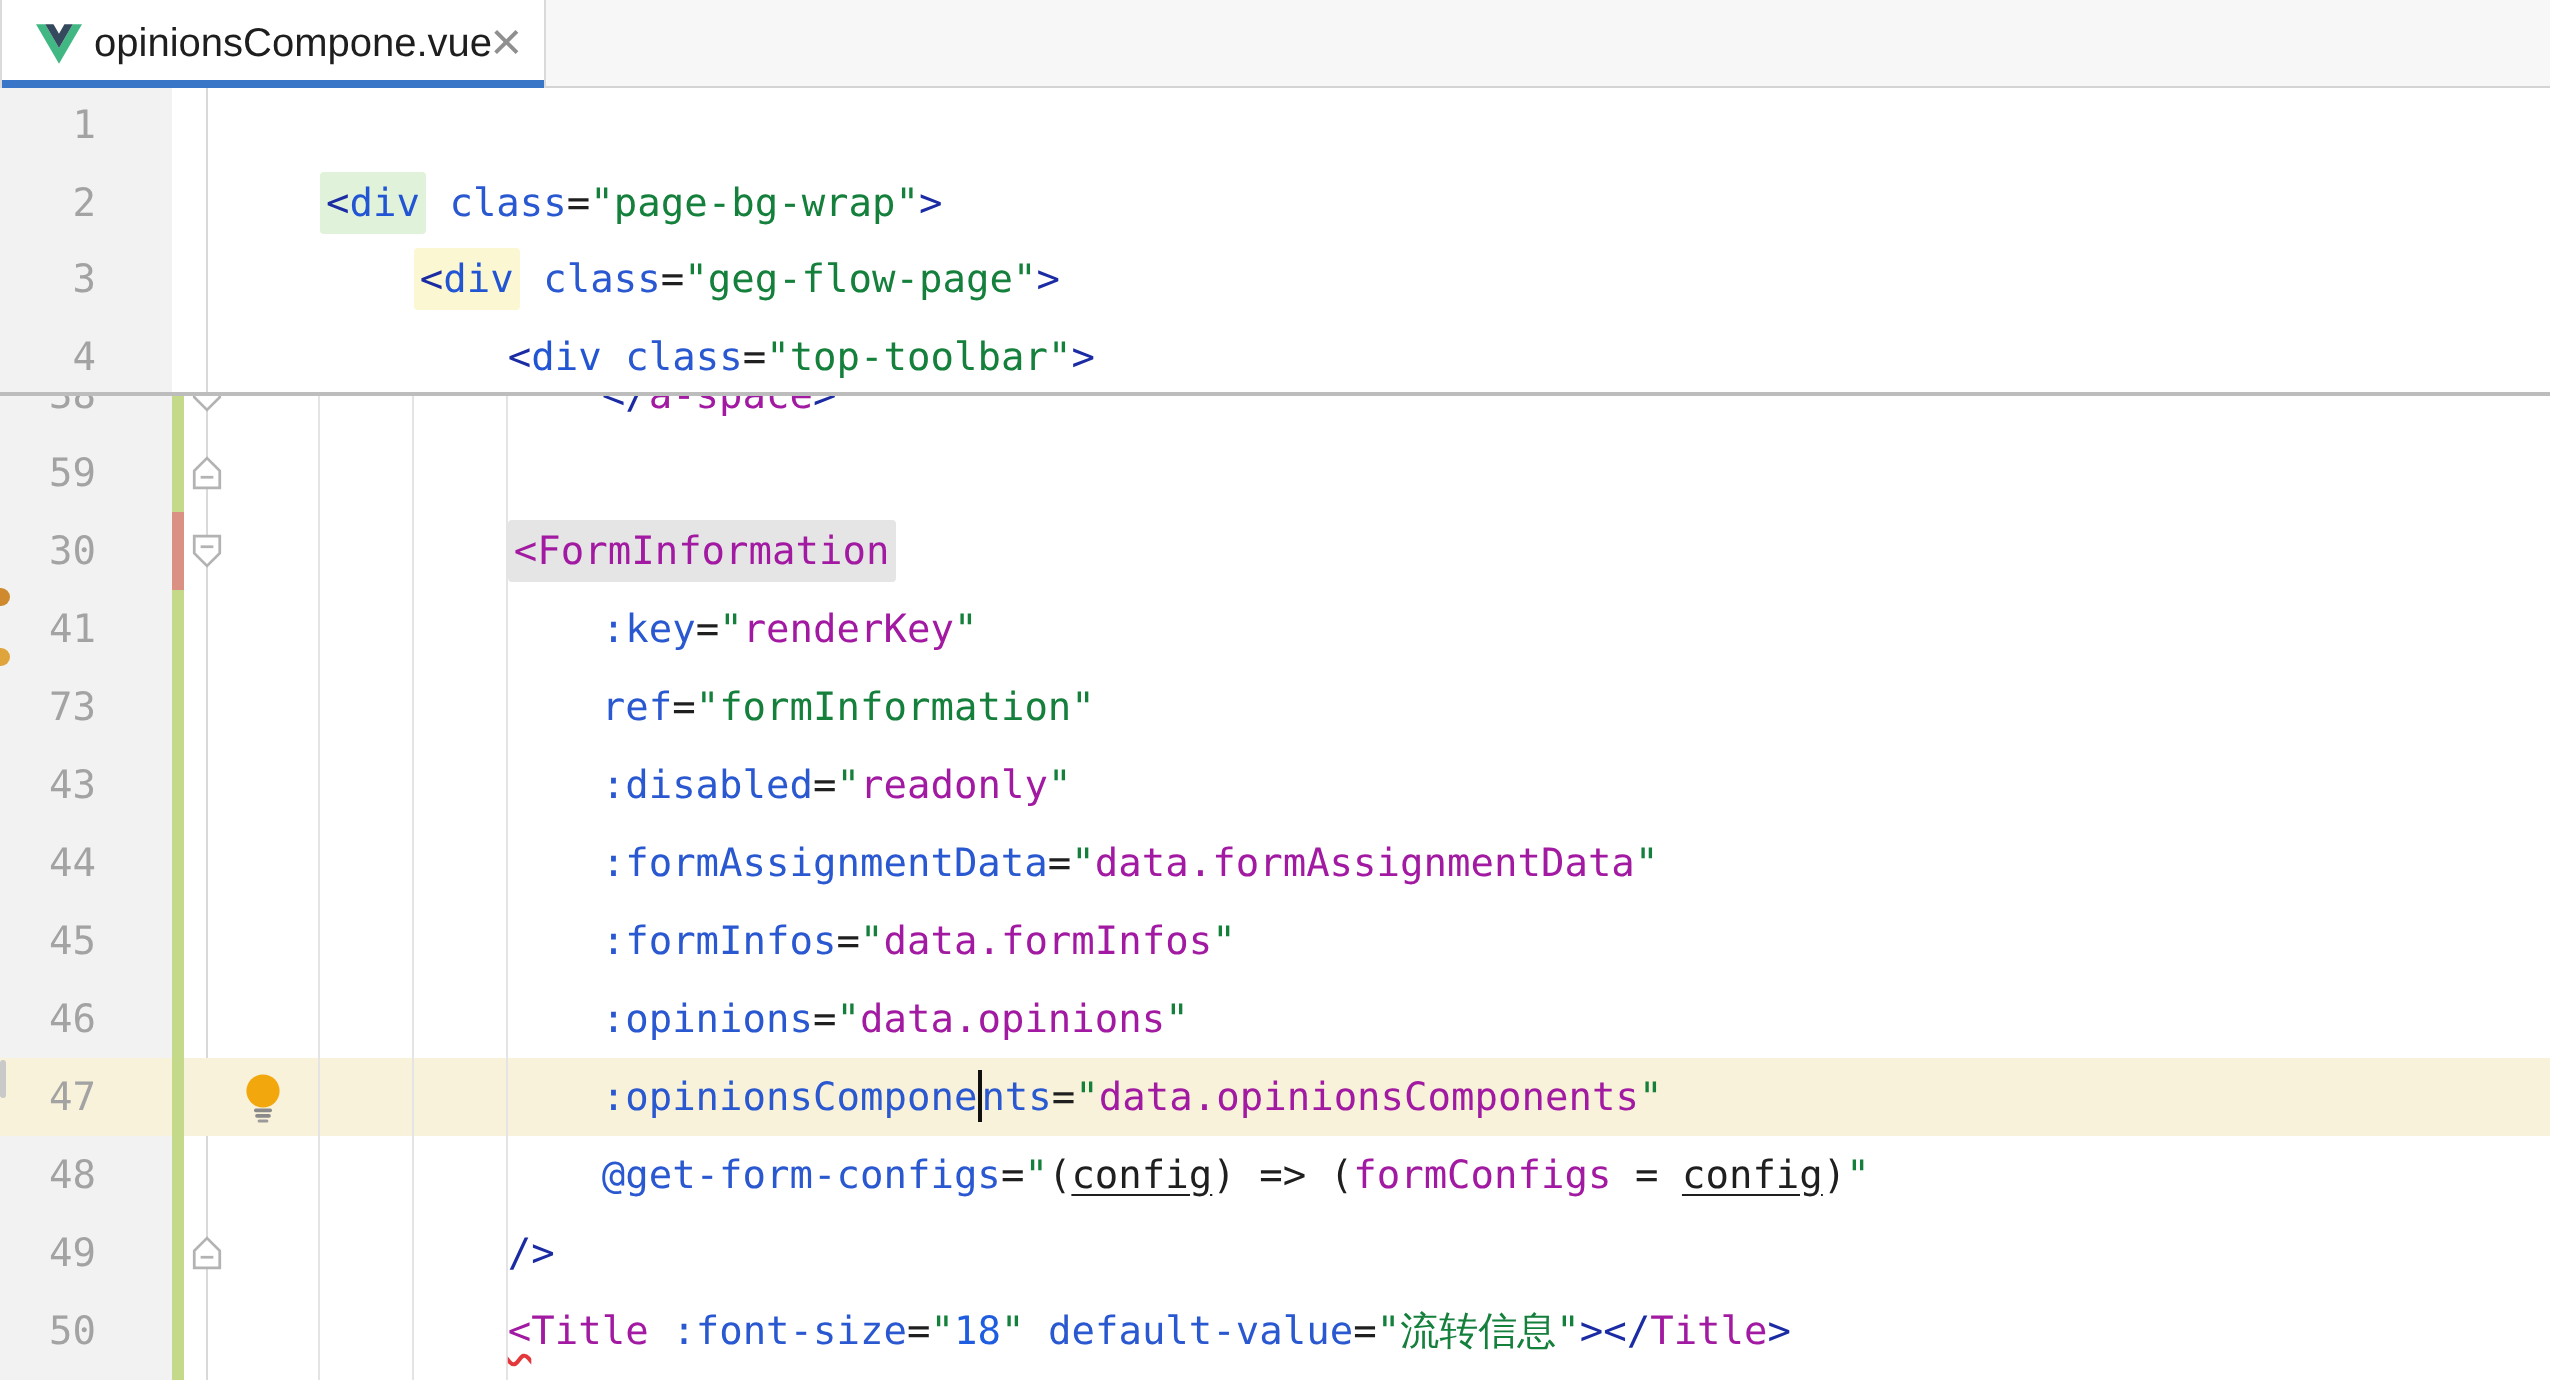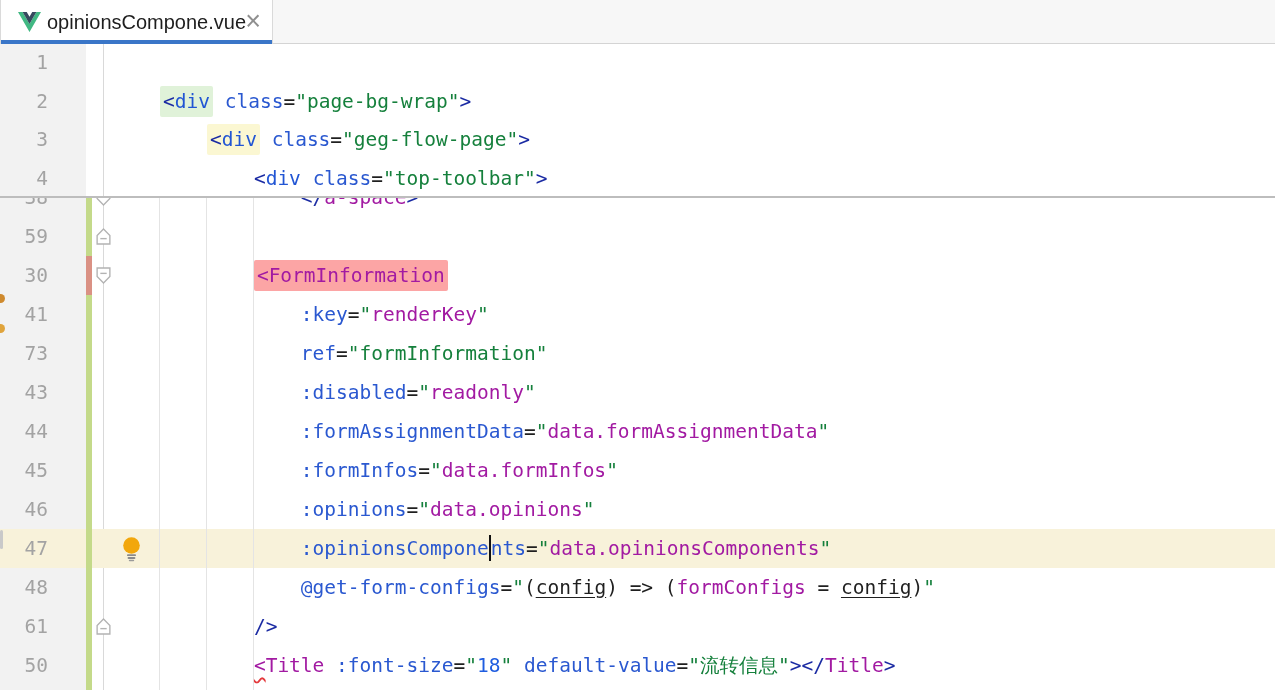--- a/index.html
+++ b/index.html
@@ -57,30 +57,30 @@
   <div id="scroll-layer">
     <div id="caret-row" style="top: 528.5px; background: rgb(248, 242, 218);"></div>
     <div class="guide" style="left:159px"></div>
     <div class="guide" style="left:206px"></div>
     <div class="guide" style="left:253px"></div>
     <div id="changebar-green" class="changebar" style="top: 198px; height: 492px; background: rgb(196, 218, 138);"></div>
     <div id="changebar-red" class="changebar" style="top: 256px; height: 39px; background: rgb(218, 145, 132);"></div>
     <div id="scroll-rows">
         <div class="coderow" style="top: 177.5px; height: 39px; line-height: 39px;"><span class="lnum" style="color: rgb(163, 163, 163);">38</span><span class="code"><span style="color: rgb(31, 31, 31);">                </span><span style="color: rgb(27, 43, 163);">&lt;/</span><span style="color: rgb(162, 26, 162);">a-space</span><span style="color: rgb(27, 43, 163);">&gt;</span></span></div>
         <div class="coderow" style="top: 216.5px; height: 39px; line-height: 39px;"><span class="lnum" style="color: rgb(163, 163, 163);">59</span></div>
-        <div class="coderow" style="top: 255.5px; height: 39px; line-height: 39px;"><span class="lnum" style="color: rgb(163, 163, 163);">30</span><span class="code"><span style="color: rgb(31, 31, 31);">            </span><span class="hlspan" style="background: #fca5a5;"><span style="color: rgb(162, 26, 162);">&lt;FormInformation</span></span></span></div>
+        <div class="coderow" style="top: 255.5px; height: 39px; line-height: 39px;"><span class="lnum" style="color: rgb(163, 163, 163);">30</span><span class="code"><span style="color: rgb(31, 31, 31);">            </span><span class="hlspan" style="background: #e5e5e5;"><span style="color: rgb(162, 26, 162);">&lt;FormInformation</span></span></span></div>
         <div class="coderow" style="top: 294.5px; height: 39px; line-height: 39px;"><span class="lnum" style="color: rgb(163, 163, 163);">41</span><span class="code"><span style="color: rgb(31, 31, 31);">                </span><span style="color: rgb(42, 88, 208);">:key</span><span style="color: rgb(31, 31, 31);">=</span><span style="color: rgb(21, 128, 60);">"</span><span style="color: rgb(162, 26, 162);">renderKey</span><span style="color: rgb(21, 128, 60);">"</span></span></div>
         <div class="coderow" style="top: 333.5px; height: 39px; line-height: 39px;"><span class="lnum" style="color: rgb(163, 163, 163);">73</span><span class="code"><span style="color: rgb(31, 31, 31);">                </span><span style="color: rgb(42, 88, 208);">ref</span><span style="color: rgb(31, 31, 31);">=</span><span style="color: rgb(21, 128, 60);">"formInformation"</span></span></div>
         <div class="coderow" style="top: 372.5px; height: 39px; line-height: 39px;"><span class="lnum" style="color: rgb(163, 163, 163);">43</span><span class="code"><span style="color: rgb(31, 31, 31);">                </span><span style="color: rgb(42, 88, 208);">:disabled</span><span style="color: rgb(31, 31, 31);">=</span><span style="color: rgb(21, 128, 60);">"</span><span style="color: rgb(162, 26, 162);">readonly</span><span style="color: rgb(21, 128, 60);">"</span></span></div>
         <div class="coderow" style="top: 411.5px; height: 39px; line-height: 39px;"><span class="lnum" style="color: rgb(163, 163, 163);">44</span><span class="code"><span style="color: rgb(31, 31, 31);">                </span><span style="color: rgb(42, 88, 208);">:formAssignmentData</span><span style="color: rgb(31, 31, 31);">=</span><span style="color: rgb(21, 128, 60);">"</span><span style="color: rgb(162, 26, 162);">data.formAssignmentData</span><span style="color: rgb(21, 128, 60);">"</span></span></div>
         <div class="coderow" style="top: 450.5px; height: 39px; line-height: 39px;"><span class="lnum" style="color: rgb(163, 163, 163);">45</span><span class="code"><span style="color: rgb(31, 31, 31);">                </span><span style="color: rgb(42, 88, 208);">:formInfos</span><span style="color: rgb(31, 31, 31);">=</span><span style="color: rgb(21, 128, 60);">"</span><span style="color: rgb(162, 26, 162);">data.formInfos</span><span style="color: rgb(21, 128, 60);">"</span></span></div>
         <div class="coderow" style="top: 489.5px; height: 39px; line-height: 39px;"><span class="lnum" style="color: rgb(163, 163, 163);">46</span><span class="code"><span style="color: rgb(31, 31, 31);">                </span><span style="color: rgb(42, 88, 208);">:opinions</span><span style="color: rgb(31, 31, 31);">=</span><span style="color: rgb(21, 128, 60);">"</span><span style="color: rgb(162, 26, 162);">data.opinions</span><span style="color: rgb(21, 128, 60);">"</span></span></div>
         <div class="coderow" style="top: 528.5px; height: 39px; line-height: 39px;"><span class="lnum" style="color: rgb(163, 163, 163);">47</span><span class="code"><span style="color: rgb(31, 31, 31);">                </span><span style="color: rgb(42, 88, 208);">:opinionsCompone</span><span class="caret"></span><span style="color: rgb(42, 88, 208);">nts</span><span style="color: rgb(31, 31, 31);">=</span><span style="color: rgb(21, 128, 60);">"</span><span style="color: rgb(162, 26, 162);">data.opinionsComponents</span><span style="color: rgb(21, 128, 60);">"</span></span></div>
         <div class="coderow" style="top: 567.5px; height: 39px; line-height: 39px;"><span class="lnum" style="color: rgb(163, 163, 163);">48</span><span class="code"><span style="color: rgb(31, 31, 31);">                </span><span style="color: rgb(42, 88, 208);">@get-form-configs</span><span style="color: rgb(31, 31, 31);">=</span><span style="color: rgb(21, 128, 60);">"</span><span style="color: rgb(31, 31, 31);">(</span><span class="param" style="color: rgb(31, 31, 31);">config</span><span style="color: rgb(31, 31, 31);">) </span><span style="color: rgb(31, 31, 31);">=&gt;</span><span style="color: rgb(31, 31, 31);"> (</span><span style="color: rgb(162, 26, 162);">formConfigs</span><span style="color: rgb(31, 31, 31);"> = </span><span class="param" style="color: rgb(31, 31, 31);">config</span><span style="color: rgb(31, 31, 31);">)</span><span style="color: rgb(21, 128, 60);">"</span></span></div>
-        <div class="coderow" style="top: 606.5px; height: 39px; line-height: 39px;"><span class="lnum" style="color: rgb(163, 163, 163);">61</span><span class="code"><span style="color: rgb(31, 31, 31);">            </span><span style="color: rgb(27, 43, 163);">/&gt;</span></span></div>
+        <div class="coderow" style="top: 606.5px; height: 39px; line-height: 39px;"><span class="lnum" style="color: rgb(163, 163, 163);">49</span><span class="code"><span style="color: rgb(31, 31, 31);">            </span><span style="color: rgb(27, 43, 163);">/&gt;</span></span></div>
         <div class="coderow" style="top: 645.5px; height: 39px; line-height: 39px;"><span class="lnum" style="color: rgb(163, 163, 163);">50</span><span class="code"><span style="color: rgb(31, 31, 31);">            </span><span class="sq" style="color: rgb(162, 26, 162);">&lt;</span><span style="color: rgb(162, 26, 162);">Title</span><span style="color: rgb(31, 31, 31);"> </span><span style="color: rgb(42, 88, 208);">:font-size</span><span style="color: rgb(31, 31, 31);">=</span><span style="color: rgb(21, 128, 60);">"</span><span style="color: rgb(31, 93, 224);">18</span><span style="color: rgb(21, 128, 60);">"</span><span style="color: rgb(31, 31, 31);"> </span><span style="color: rgb(42, 88, 208);">default-value</span><span style="color: rgb(31, 31, 31);">=</span><span style="color: rgb(21, 128, 60);">"流转信息"</span><span style="color: rgb(27, 43, 163);">&gt;</span><span style="color: rgb(27, 43, 163);">&lt;/</span><span style="color: rgb(162, 26, 162);">Title</span><span style="color: rgb(27, 43, 163);">&gt;</span></span></div>
       </div>
     <div id="fold-icons">
         <div class="foldicon" style="left: 96px; top: 189px;"><svg width="15" height="17" viewBox="0 0 14 16">
             <path d="M1,1 H13 V9 L7,15 L1,9 Z" fill="#ffffff" stroke="#b3b3b3" stroke-width="1.3"></path>
             <line x1="4" y1="6" x2="10" y2="6" stroke="#b3b3b3" stroke-width="1.3"></line>
           </svg></div>
         <div class="foldicon" style="left: 96px; top: 228px;"><svg width="15" height="17" viewBox="0 0 14 16">
             <path d="M1,15 H13 V7 L7,1 L1,7 Z" fill="#ffffff" stroke="#b3b3b3" stroke-width="1.3"></path>
             <line x1="4" y1="10" x2="10" y2="10" stroke="#b3b3b3" stroke-width="1.3"></line>

